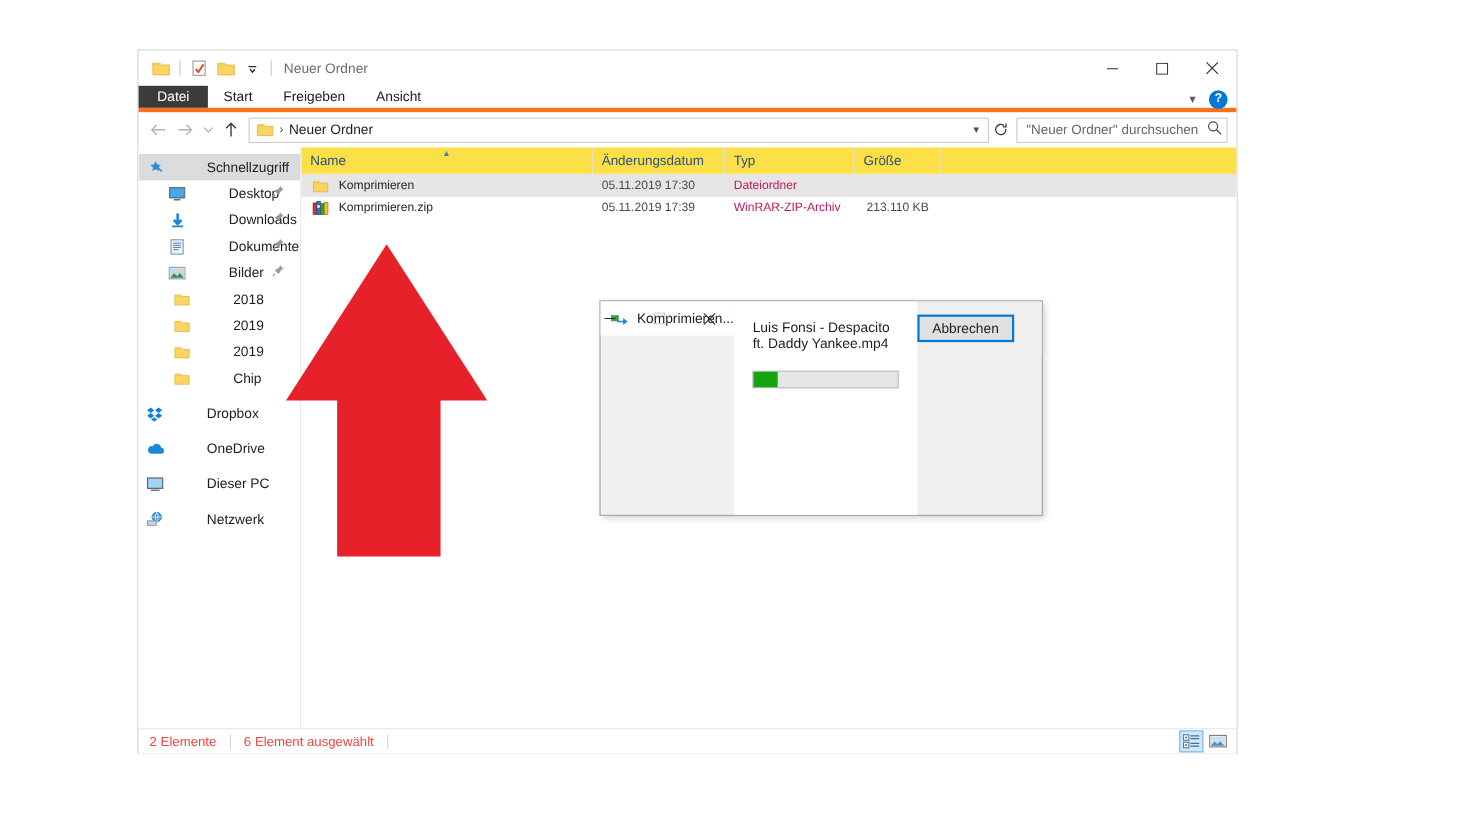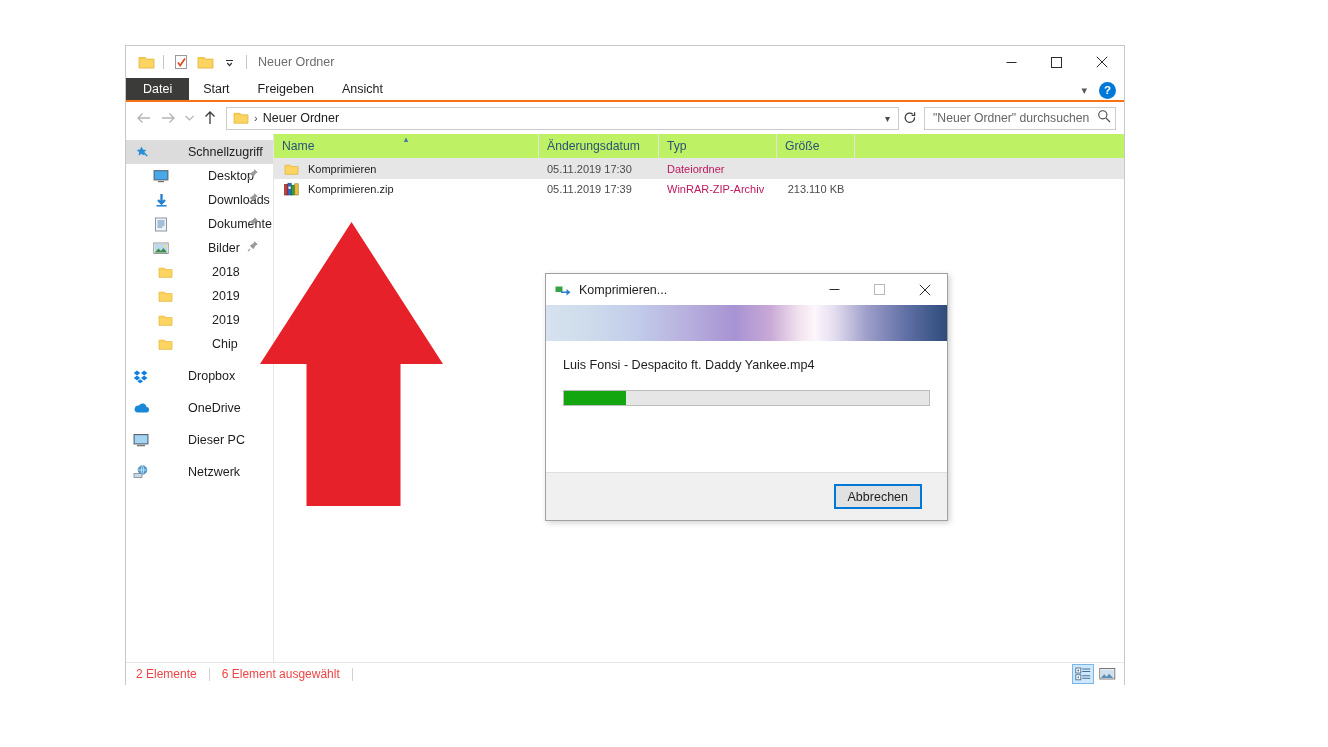--- a/index.html
+++ b/index.html
@@ -52,21 +52,21 @@
     display: flex; align-items: center; justify-content: center;
     cursor: default;
   }
 
   
   #ribbon-tabs {
     height: 24px;
     background: #ffffff;
     display: flex;
     align-items: stretch;
-    border-bottom: 2px solid #f97316;
+    border-bottom: 4px solid #f97316;
     position: relative;
   }
   .rtab {
     display: flex; align-items: center;
     padding: 0 14px;
     font-size: 12.5px;
     color: #1d1d1d;
     cursor: default;
     white-space: nowrap;
   }
@@ -184,21 +184,21 @@
   #content-pane {
     flex: 1;
     display: flex; flex-direction: column;
     background: #ffffff;
     position: relative;
   }
   #col-header {
     height: 25px;
     display: flex;
     border-bottom: 1px solid #e6e6e6;
-    background: #bef264;
+    background: #fde047;
     position: relative;
   }
   .colh {
     font-size: 12.2px;
     color: #2b5278;
     display: flex; align-items: center;
     padding-left: 8px;
     border-right: 1px solid #e2e2e2;
     cursor: default;
     position: relative;
@@ -264,26 +264,26 @@
     left: 259px; top: 220px;
     width: 185px; height: 288px;
     pointer-events: none;
     z-index: 40;
   }
 
   
   #komp-dialog {
     position: absolute;
     left: 545px; top: 273px;
-    width: 403px; height: 248px;
+    width: 403px; height: 196px;
     background: #f0f0f0;
     border: 1px solid #a0a0a0;
     box-shadow: 2px 2px 6px rgba(0,0,0,0.18);
     z-index: 50;
-    display: flex; flex-direction: column;
+    display: flex; flex-direction: row;
   }
   #dlg-titlebar {
     height: 31px;
     background: #ffffff;
     display: flex; align-items: center;
     padding-left: 9px;
     position: relative;
   }
   #dlg-icon { width: 17px; height: 16px; margin-right: 7px; display:flex; align-items:center;}
   #dlg-title { font-size: 12.5px; color: #1d1d1d; }

